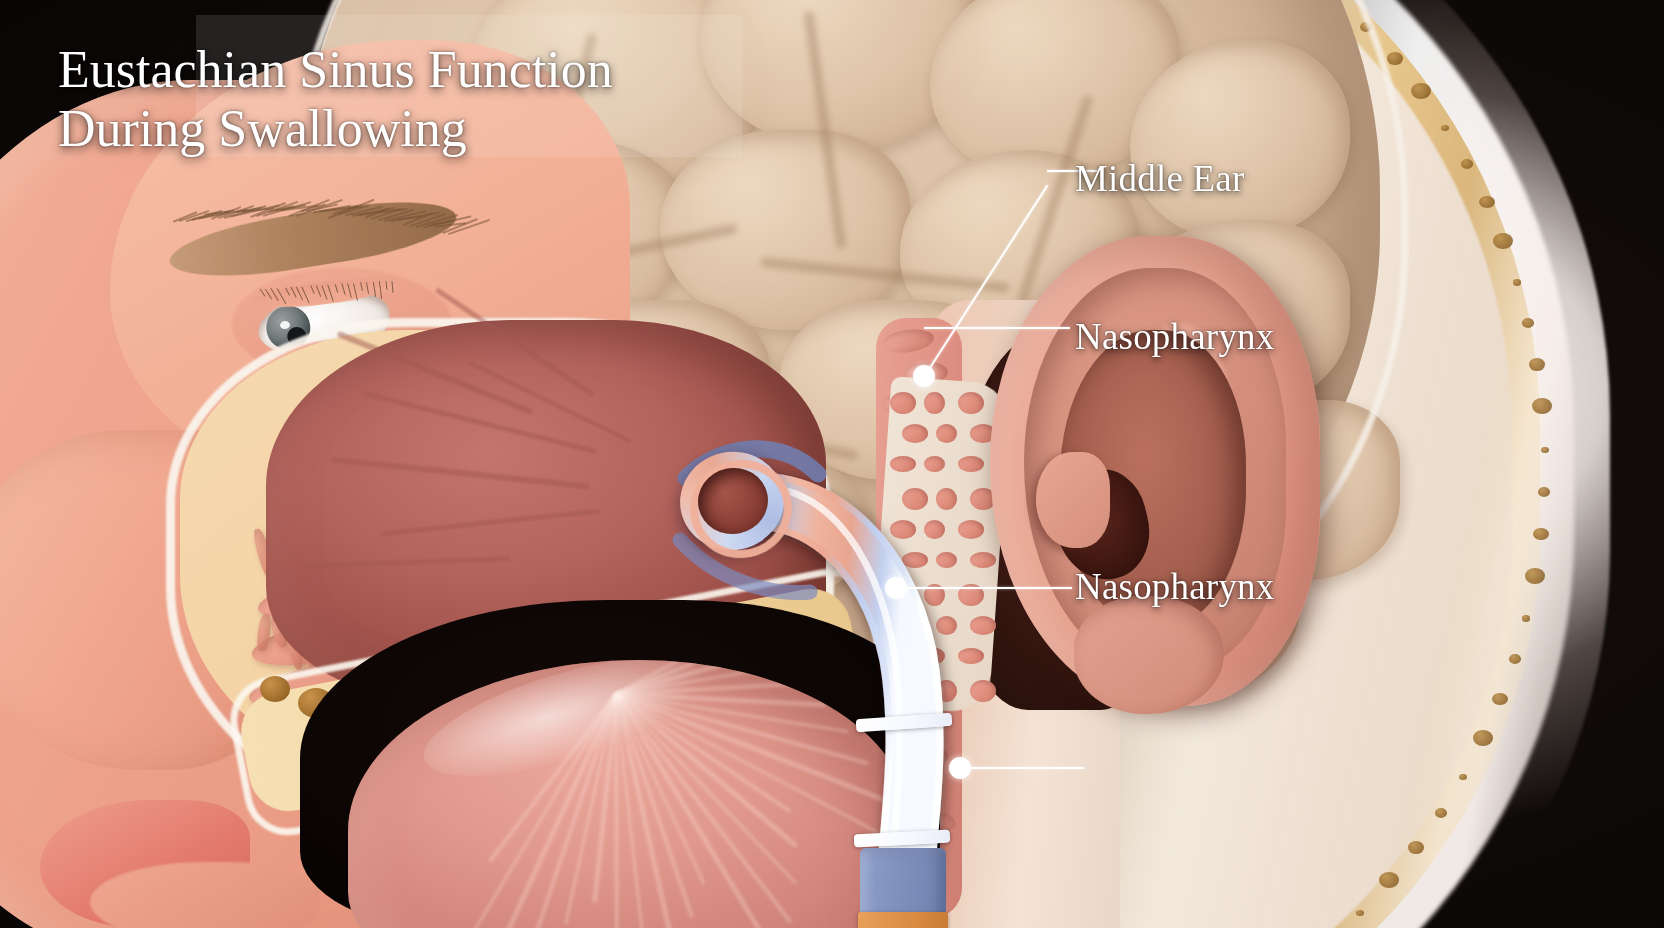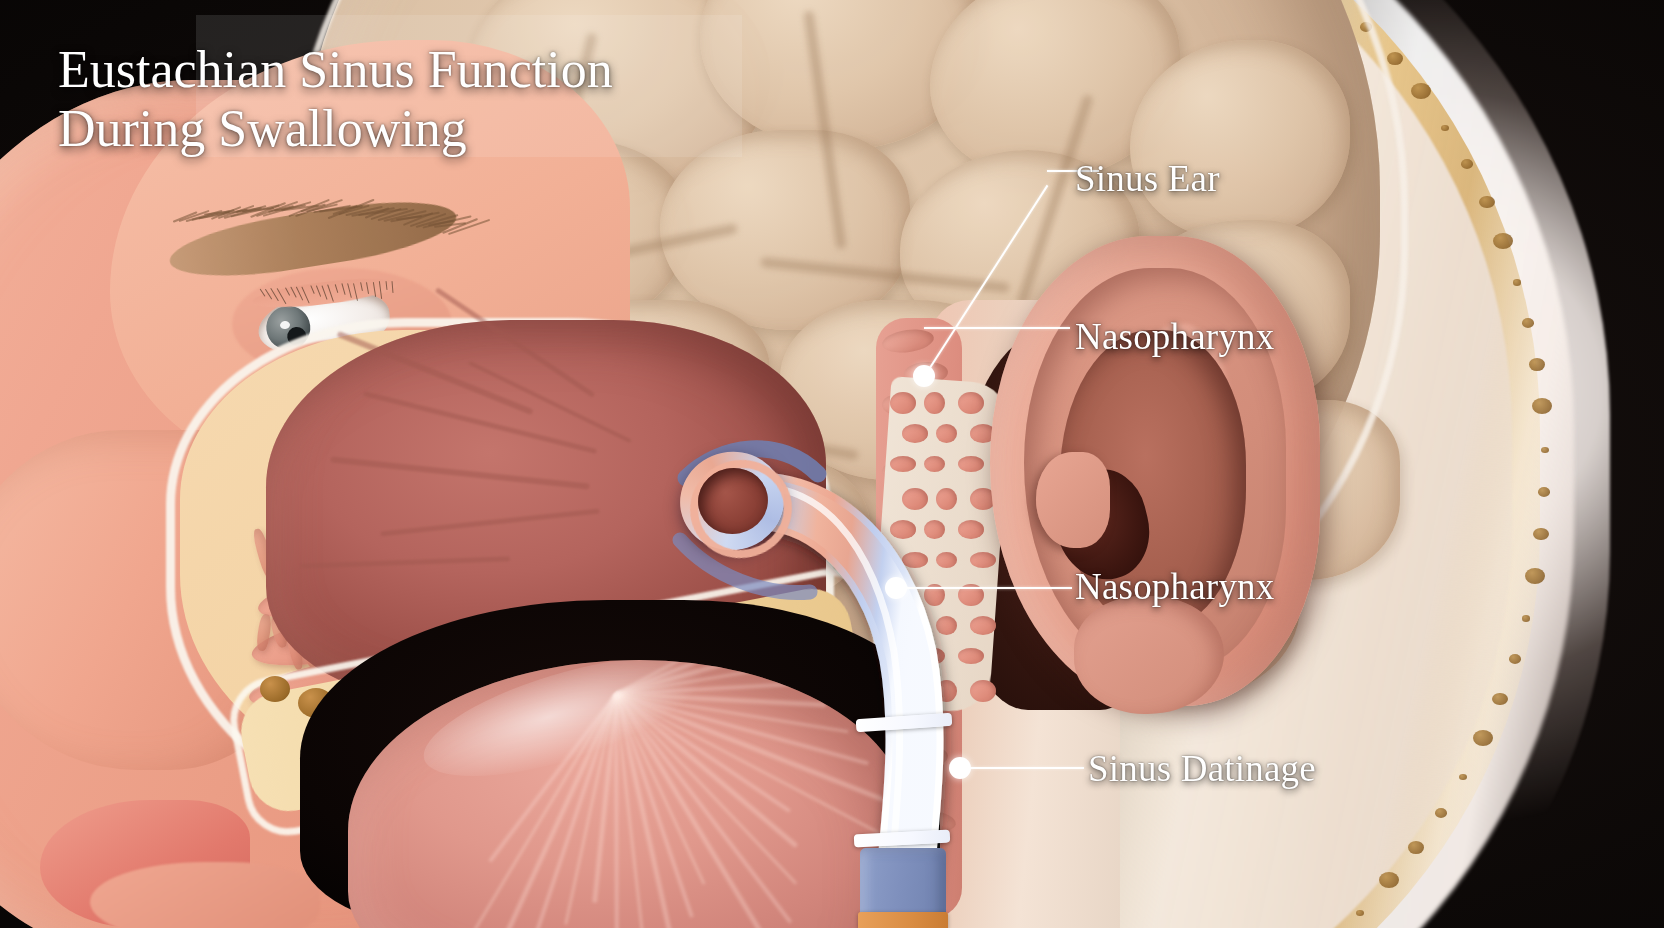--- a/index.html
+++ b/index.html
@@ -653,30 +653,29 @@
     <div class="tband" style="left:196px;top:296px;width:96px;height:13px;transform:rotate(-4deg);"></div>
     <div class="tband" style="left:194px;top:412px;width:96px;height:13px;transform:rotate(-3deg);"></div>
     <div id="tseg-blue"></div>
     <div id="tseg-orange"></div>
   </div>
 
   <div class="lead-dot" style="left:913px;top:365px;"></div>
 
   <div class="lead-diag" style="left:924px;top:376px;width:228px;transform:rotate(-57.2deg);"></div>
   <div class="lead-line" style="left:1047px;top:170px;width:52px;"></div>
-  <div class="label" style="left:1075px;top:160px;">Sinus Ear</div>
+  <div class="label" style="left:1075px;top:160px;">Middle Ear</div>
 
   <div class="lead-line" style="left:924px;top:327px;width:146px;"></div>
   <div class="label" style="left:1075px;top:318px;">Nasopharynx</div>
 
   <div class="lead-dot" style="left:885px;top:577px;"></div>
   <div class="lead-line" style="left:896px;top:587px;width:176px;"></div>
   <div class="label" style="left:1075px;top:568px;">Nasopharynx</div>
 
   <div class="lead-dot" style="left:949px;top:757px;"></div>
   <div class="lead-line" style="left:960px;top:767px;width:124px;"></div>
-  <div class="label" style="left:1088px;top:750px;">Sinus Datinage</div>
 
   <div id="title-panel"></div>
   <div id="title">Eustachian Sinus Function
 During Swallowing</div>
 
 </div>
 
 </body></html>

